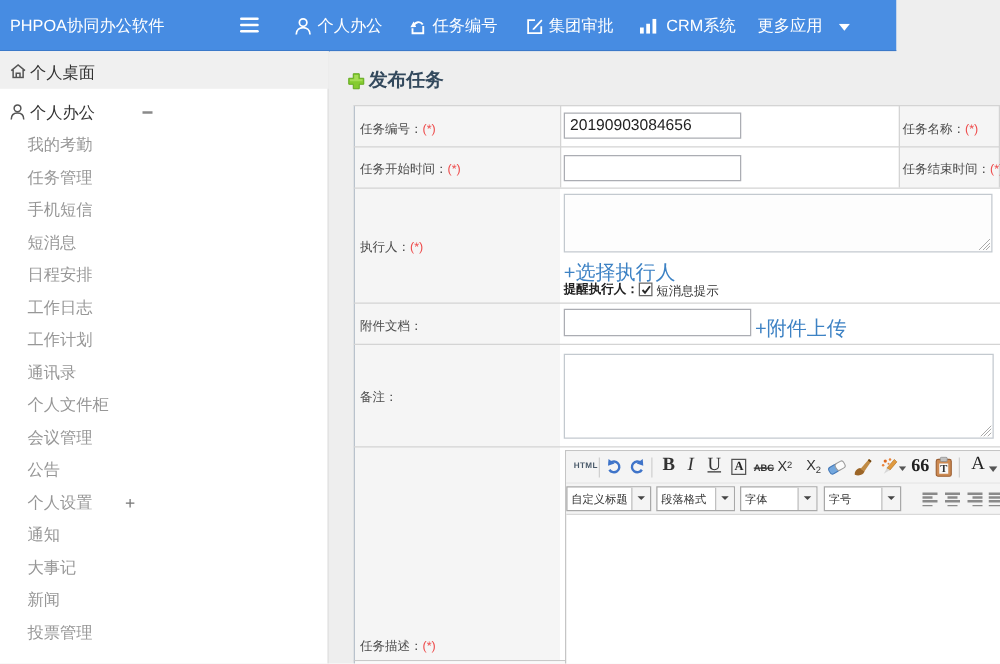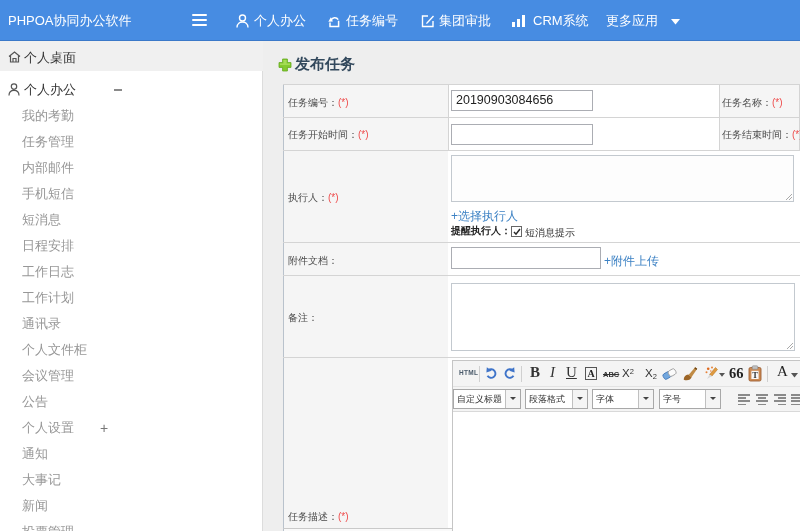--- a/index.html
+++ b/index.html
@@ -2,21 +2,21 @@
 <html><head>
 <meta charset="utf-8">
 <style>
 * { margin:0; padding:0; box-sizing:border-box; }
 html,body { width:800px; height:531px; overflow:hidden; }
 body { font-family:"Liberation Sans",sans-serif; }
 #page { position:relative; width:800px; height:531px; background:#eeeeee; overflow:hidden; }
 .abs { position:absolute; }
 
 
-#topbar { position:absolute; left:0; top:0; width:800px; height:41px; background:#478ce2; border-bottom:1px solid #3b79c9; }
+#topbar { position:absolute; left:0; top:0; width:717px; height:41px; background:#478ce2; border-bottom:1px solid #3b79c9; }
 #logo { position:absolute; left:8px; top:0; height:41px; line-height:41px; color:#fff; font-size:13px; }
 .burger { position:absolute; left:192px; top:14px; width:15px; height:12px; }
 .burger i { display:block; height:2px; background:#fff; margin-bottom:3px; border-radius:1px; }
 .navitem { position:absolute; top:0; height:41px; line-height:42px; color:#fff; font-size:13px; }
 .navicon { position:absolute; top:14px; }
 
 
 #sidebar { position:absolute; left:0; top:41px; width:263px; height:490px; background:#fff; border-right:1px solid #dcdcdc; }
 .srow { position:absolute; left:0; width:263px; height:30px; line-height:34px; font-size:13px; color:#333; }
 .srow .sic { position:absolute; left:8px; top:10px; }
@@ -34,21 +34,21 @@
 .white { background:#fff; }
 .gcell { background:#f5f5f5; }
 .hb { position:absolute; background:#d4d4d4; height:1px; }
 .vb { position:absolute; background:#d4d4d4; width:1px; }
 .lbl { position:absolute; font-size:10px; color:#4c4c4c; white-space:nowrap; }
 .lbl .red { color:#ee4b4b; }
 .inp { position:absolute; border:1px solid #abadb3; background:#fff; font-size:12.5px; color:#222; padding:0 4px; font-family:"Liberation Sans",sans-serif; line-height:19px; }
 .tarea { position:absolute; border:1px solid #c3c9cf; background:#fdfdfd; }
 .rsz { position:absolute; right:1px; bottom:1px; width:9px; height:9px;
   background:linear-gradient(135deg, transparent 0 50%, #aaa 50% 55%, transparent 55% 65%, #aaa 65% 70%, transparent 70% 80%, #aaa 80% 85%, transparent 85%); }
-.lnk { position:absolute; font-size:12px; color:#3d82c4; white-space:nowrap; }
+.lnk { position:absolute; font-size:16px; color:#3d82c4; white-space:nowrap; }
 
 
 #editor { position:absolute; left:188px; top:319px; width:370px; height:220px; border:1px solid #c5c5c5; background:#fff; }
 #tbar1 { position:absolute; left:0; top:0; width:100%; height:26px; background:#f4f4f4; border-bottom:1px solid #e3e3e3; }
 #tbar2 { position:absolute; left:0; top:26px; width:100%; height:25px; background:#f4f4f4; border-bottom:1px solid #d9d9d9; }
 .ti { position:absolute; top:0; }
 .tt { top:3px; font-family:'Liberation Serif',serif; font-size:15px; color:#333; }
 .tsep { position:absolute; top:5px; width:1px; height:16px; background:#d0d0d0; }
 .sel { position:absolute; top:2px; height:20px; border:1px solid #a8a8a8; background:#fff; font-size:9px; color:#333; line-height:18px; padding-left:3px; }
 .sel .db { position:absolute; right:0; top:0; width:15px; height:18px; border-left:1px solid #c0c0c0; background:#f4f4f4; }
@@ -111,21 +111,20 @@
       <svg class="sic" width="12" height="13" viewBox="0 0 12 13">
           <circle cx="6" cy="3.6" r="2.7" fill="none" stroke="#555" stroke-width="1.2"></circle>
           <path d="M1 12.5 C1 8.8 3.5 7.4 6 7.4 C8.5 7.4 11 8.8 11 12.5" fill="none" stroke="#555" stroke-width="1.2"></path>
         </svg>
       <span class="stxt">个人办公</span>
       <span class="sym"></span>
     </div>
     <div id="submenu">
       <div>我的考勤</div>
       <div>任务管理</div>
-      <div>内部邮件</div>
       <div>手机短信</div>
       <div>短消息</div>
       <div>日程安排</div>
       <div>工作日志</div>
       <div>工作计划</div>
       <div>通讯录</div>
       <div>个人文件柜</div>
       <div>会议管理</div>
       <div>公告</div>
       <div>个人设置<span class="plus">+</span></div>

